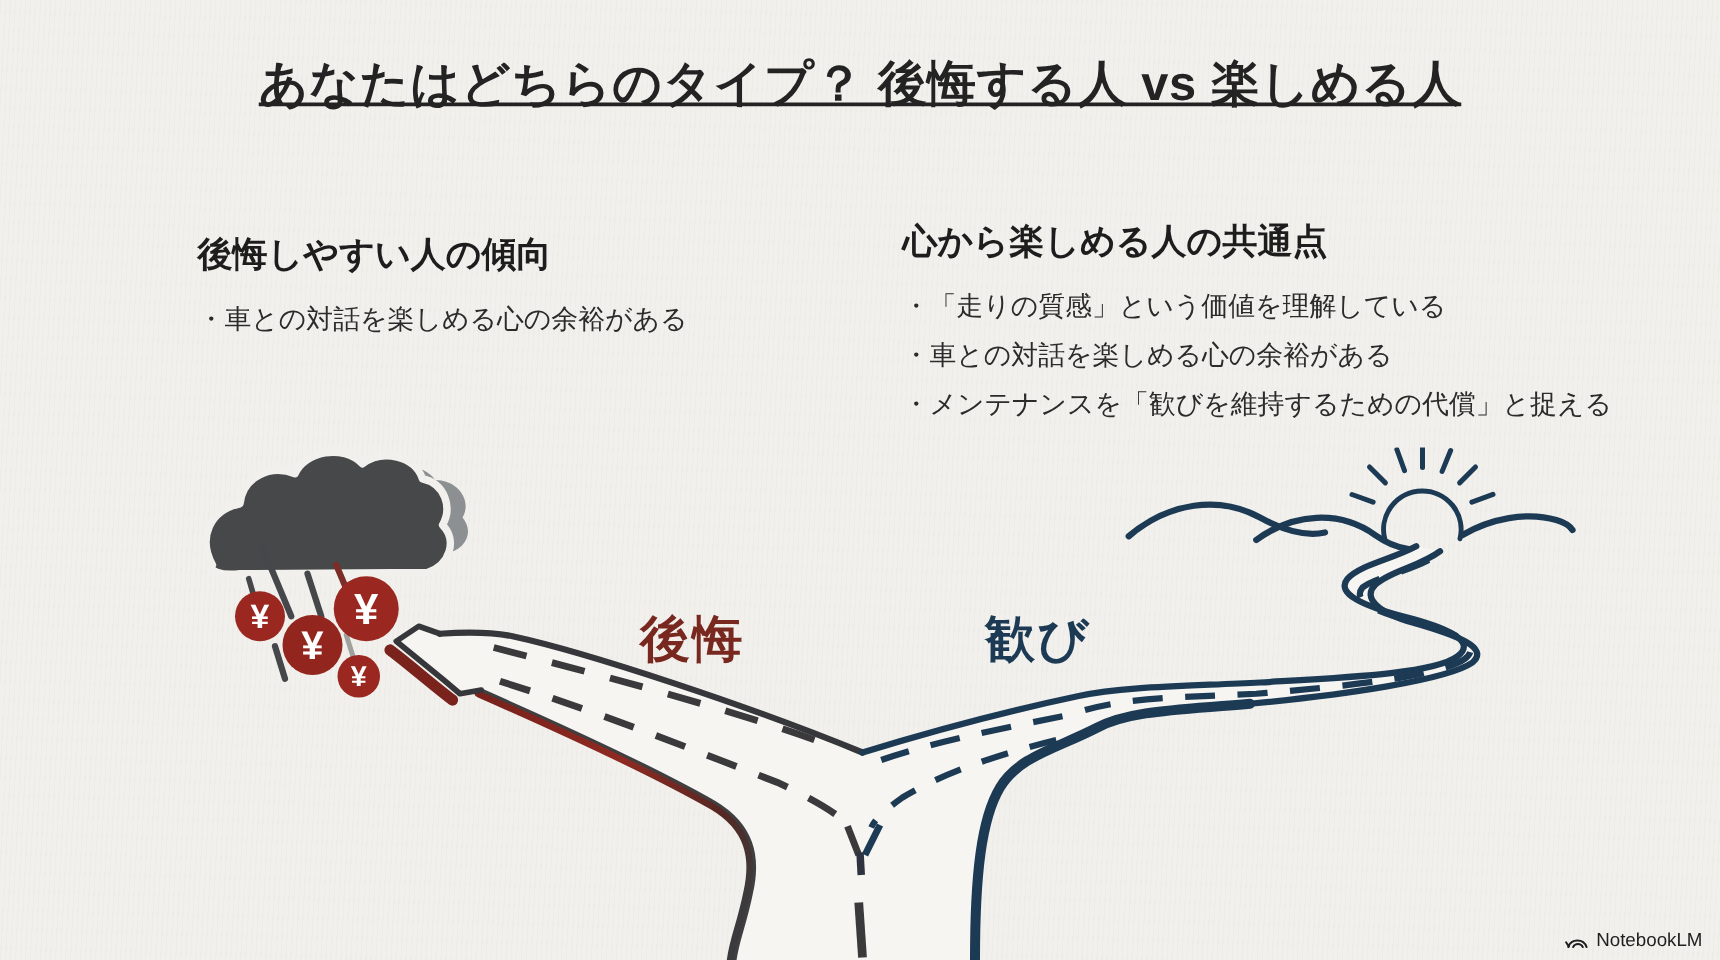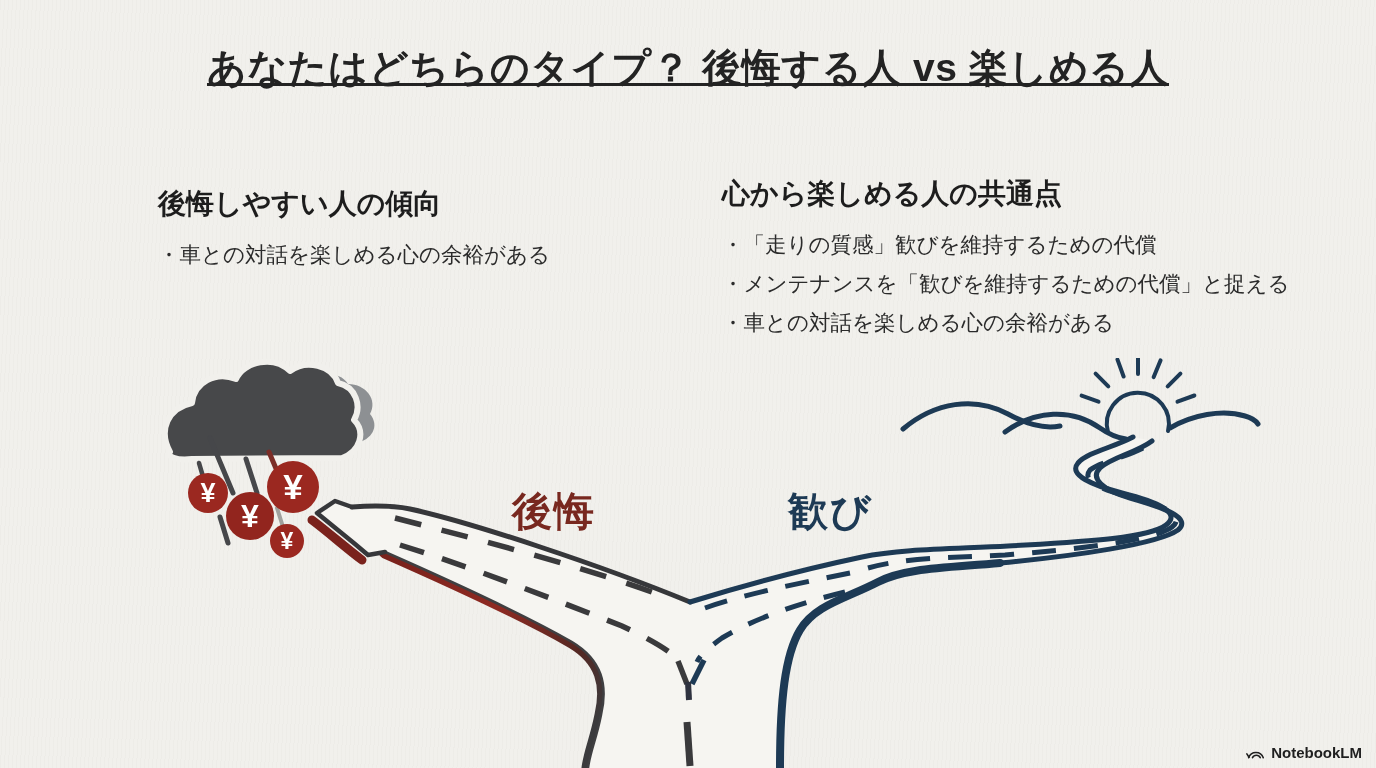--- a/index.html
+++ b/index.html
@@ -33,44 +33,44 @@
   }
   .road-label{
     position:absolute;font-size:40px;font-weight:800;letter-spacing:2px;
   }
   .label-regret{left:512px;top:484px;color:#78281f;}
   .label-joy{left:788px;top:484px;color:#1d3a55;}
   .illustration{position:absolute;left:0;top:358px;}
   .footer{
     position:absolute;right:14px;bottom:7px;
     display:flex;align-items:center;gap:6px;
-    font-size:15px;color:#1f1f1f;font-weight:700;
+    font-size:15px;color:#1f1f1f;font-weight:400;
   }
   .footer svg{display:block;}
 </style>
 </head>
 <body>
 
 <div class="slide">
 
   <div class="title">あなたはどちらのタイプ？ 後悔する人 vs 楽しめる人</div>
 
   <div class="panel panel-left">
     <h2>後悔しやすい人の傾向</h2>
     <ul class="bullets">
       <li>・車との対話を楽しめる心の余裕がある</li>
     </ul>
   </div>
 
   <div class="panel panel-right">
     <h2>心から楽しめる人の共通点</h2>
     <ul class="bullets">
-      <li>・「走りの質感」歓びを維持するための代償</li>
+      <li>・「走りの質感」という価値を理解している</li>
+      <li>・車との対話を楽しめる心の余裕がある</li>
       <li>・メンテナンスを「歓びを維持するための代償」と捉える</li>
-      <li>・車との対話を楽しめる心の余裕がある</li>
     </ul>
   </div>
 
   <svg class="illustration" width="1376" height="410" viewBox="0 358 1376 410">
     <defs>
       <linearGradient id="redFade" gradientUnits="userSpaceOnUse" x1="400" y1="555" x2="604" y2="712">
         <stop offset="0" stop-color="#7a221c"></stop>
         <stop offset="0.42" stop-color="#8e2a22"></stop>
         <stop offset="0.78" stop-color="#542823"></stop>
         <stop offset="1" stop-color="#3b3b3d"></stop>

